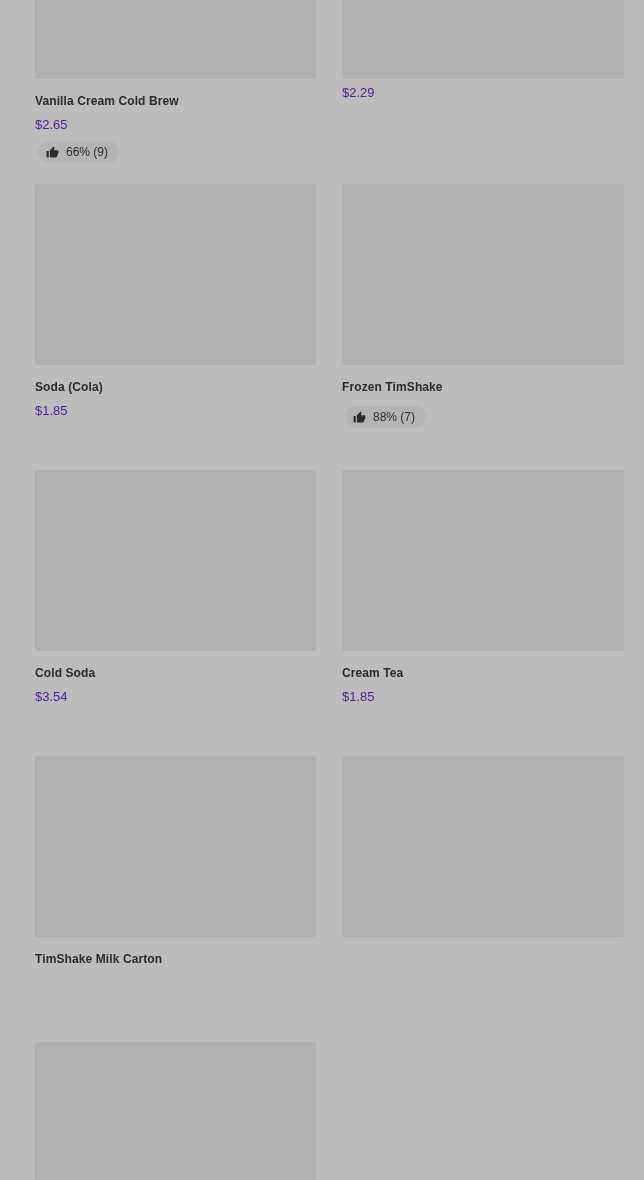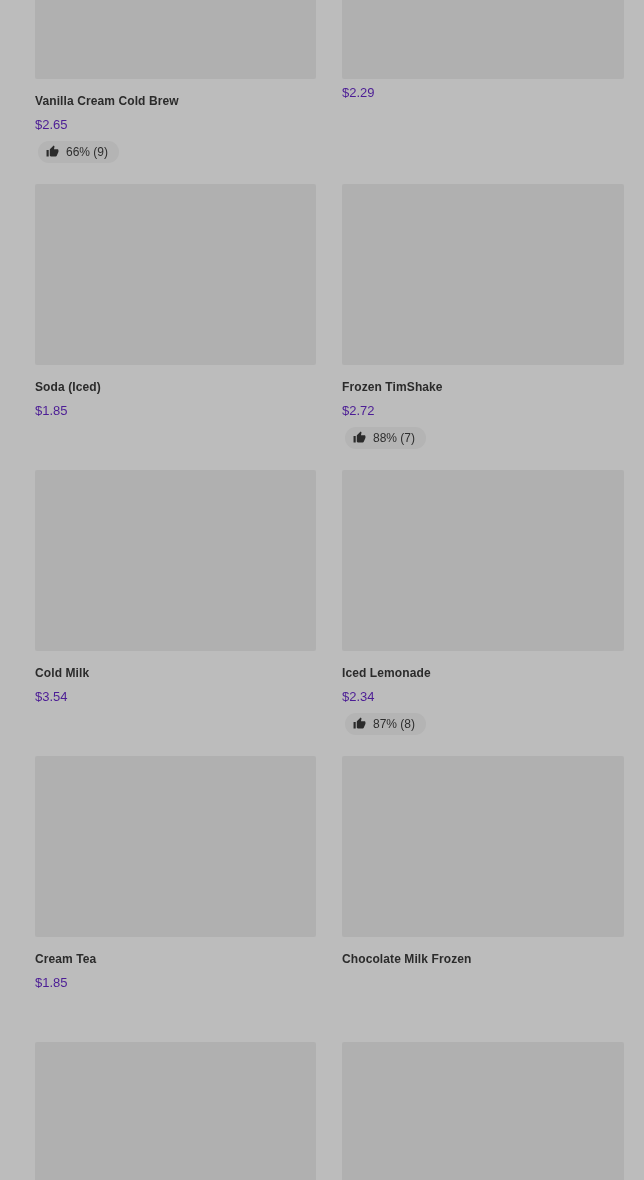--- a/index.html
+++ b/index.html
@@ -43,21 +43,21 @@
   }
   .card-price {
     margin-top:6px;
     font-size:13px;
     line-height:15px;
     font-weight:400;
     color:#4c1d95;
   }
   .rating-badge {
     display:inline-flex;
-    align-items:flex-start;
+    align-items:center;
     gap:7px;
     margin-top:9px;
     margin-left:3px;
     padding:4px 11px 4px 8px;
     background:#b4b4b4;
     border-radius:11px;
     font-size:12px;
     line-height:14px;
     color:#2e2e2e;
   }
@@ -86,65 +86,51 @@
       <span class="rating-text">66% (9)</span>
     </div>
   </div>
     <div class="card">
     <div class="card-image"></div>
     <div class="card-price">$2.29</div>
 
   </div>
     <div class="card">
     <div class="card-image"></div>
-    <div class="card-title">Soda (Iced)</div>
+    <div class="card-title">Soda (Cola)</div>
     <div class="card-price">$1.85</div>
 
   </div>
     <div class="card">
     <div class="card-image"></div>
     <div class="card-title">Frozen TimShake</div>
-    <div class="card-price">$2.72</div>
     <div class="rating-badge">
       <span class="thumb-icon">
         <svg viewBox="0 0 24 24" aria-hidden="true">
             <path d="M1 21h4V9H1v12zm22-11c0-1.1-.9-2-2-2h-6.31l.95-4.57.03-.32c0-.41-.17-.79-.44-1.06L14.17 1 7.59 7.59C7.22 7.95 7 8.45 7 9v10c0 1.1.9 2 2 2h9c.83 0 1.54-.5 1.84-1.22l3.02-7.05c.09-.23.14-.47.14-.73v-2z"></path>
           </svg>
       </span>
       <span class="rating-text">88% (7)</span>
     </div>
   </div>
     <div class="card">
     <div class="card-image"></div>
-    <div class="card-title">Cold Milk</div>
+    <div class="card-title">Cold Soda</div>
     <div class="card-price">$3.54</div>
 
-  </div>
-    <div class="card">
-    <div class="card-image"></div>
-    <div class="card-title">Iced Lemonade</div>
-    <div class="card-price">$2.34</div>
-    <div class="rating-badge">
-      <span class="thumb-icon">
-        <svg viewBox="0 0 24 24" aria-hidden="true">
-            <path d="M1 21h4V9H1v12zm22-11c0-1.1-.9-2-2-2h-6.31l.95-4.57.03-.32c0-.41-.17-.79-.44-1.06L14.17 1 7.59 7.59C7.22 7.95 7 8.45 7 9v10c0 1.1.9 2 2 2h9c.83 0 1.54-.5 1.84-1.22l3.02-7.05c.09-.23.14-.47.14-.73v-2z"></path>
-          </svg>
-      </span>
-      <span class="rating-text">87% (8)</span>
-    </div>
   </div>
     <div class="card">
     <div class="card-image"></div>
     <div class="card-title">Cream Tea</div>
     <div class="card-price">$1.85</div>
 
   </div>
     <div class="card">
     <div class="card-image"></div>
-    <div class="card-title">Chocolate Milk Frozen</div>
+    <div class="card-title">TimShake Milk Carton</div>
 
   </div>
     <div class="card">
     <div class="card-image"></div>
     <div class="card-title"></div>
     <div class="card-price"></div>
 
   </div>
     <div class="card">
     <div class="card-image"></div>

